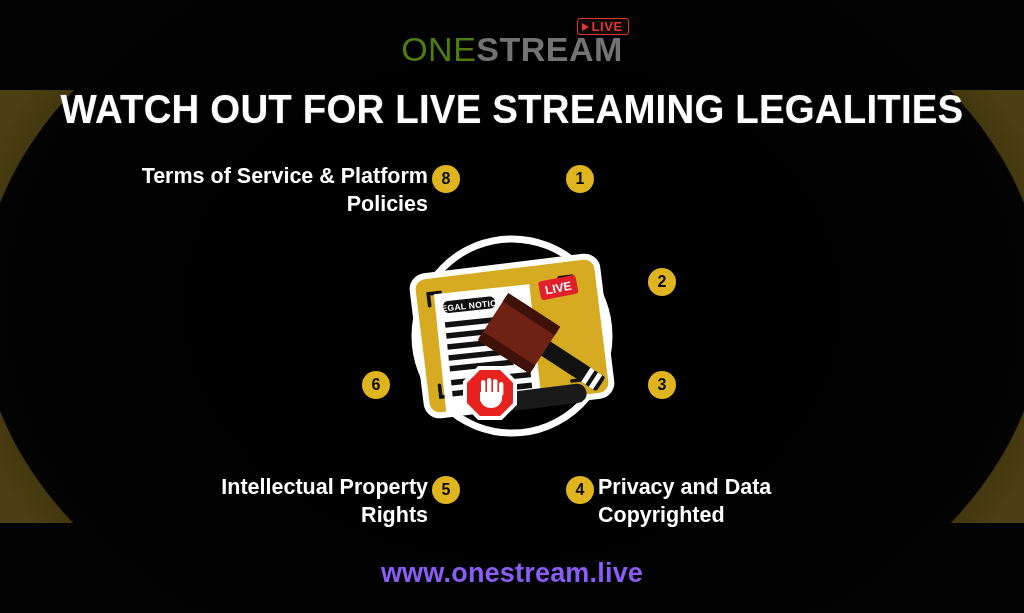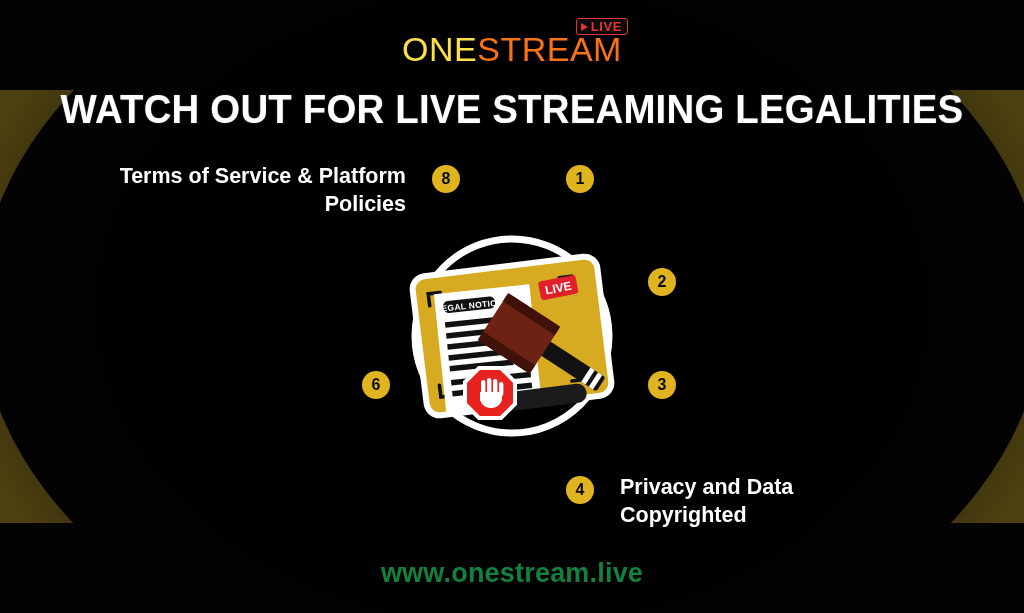--- a/index.html
+++ b/index.html
@@ -60,26 +60,26 @@
     display: inline-block;
     padding-top: 10px;
   }
   .logo-text {
     font-size: 34px;
     letter-spacing: 0.5px;
     line-height: 1;
     white-space: nowrap;
   }
   .logo-one {
-    color: #fde047;
+    color: #4d7c0f;
     font-weight: 400;
   }
   .logo-stream {
-    color: #f97316;
-    font-weight: 400;
+    color: #737373;
+    font-weight: 700;
   }
   .live-badge {
     position: absolute;
     top: -4px;
     right: -6px;
     display: inline-flex;
     align-items: center;
     gap: 3px;
     border: 1.6px solid #e8352b;
     border-radius: 3px;
@@ -115,21 +115,21 @@
     transform: scaleX(0.96);
     z-index: 6;
     text-shadow: 0 0 2px rgba(255,255,255,0.25);
   }
 
   
   .item {
     position: absolute;
     display: flex;
     align-items: flex-start;
-    gap: 26px;
+    gap: 4px;
     z-index: 6;
     color: #ffffff;
     font-weight: 700;
     font-size: 21.5px;
     line-height: 1.28;
   }
   .item .txt { white-space: pre-line; }
   .item.left {
     flex-direction: row;
     justify-content: flex-end;
@@ -177,21 +177,21 @@
     height: 212px;
     z-index: 5;
   }
 
   
   .footer {
     position: absolute;
     bottom: 24px;
     left: 0; right: 0;
     text-align: center;
-    color: #15803d;
+    color: #8b5cf6;
     font-size: 27px;
     font-weight: 700;
     letter-spacing: 0.2px;
     z-index: 6;
   }
 </style>
 </head>
 <body>
 
 <div id="poster">
@@ -213,20 +213,25 @@
 
   <h1 class="title">WATCH OUT FOR LIVE STREAMING LEGALITIES</h1>
 
   <div class="item left" id="item-8">
     <span class="txt">Terms of Service &amp; Platform
 Policies</span>
     <span class="badge">8</span>
   </div>
   <div class="item left" id="item-6">
     <span class="badge">6</span>
+  </div>
+  <div class="item left" id="item-5">
+    <span class="txt">Intellectual Property
+Rights</span>
+    <span class="badge">5</span>
   </div>
 
   <div class="item right" id="item-1">
     <span class="badge">1</span>
   </div>
   <div class="item right" id="item-2">
     <span class="badge">2</span>
   </div>
   <div class="item right" id="item-3">
     <span class="badge">3</span>

